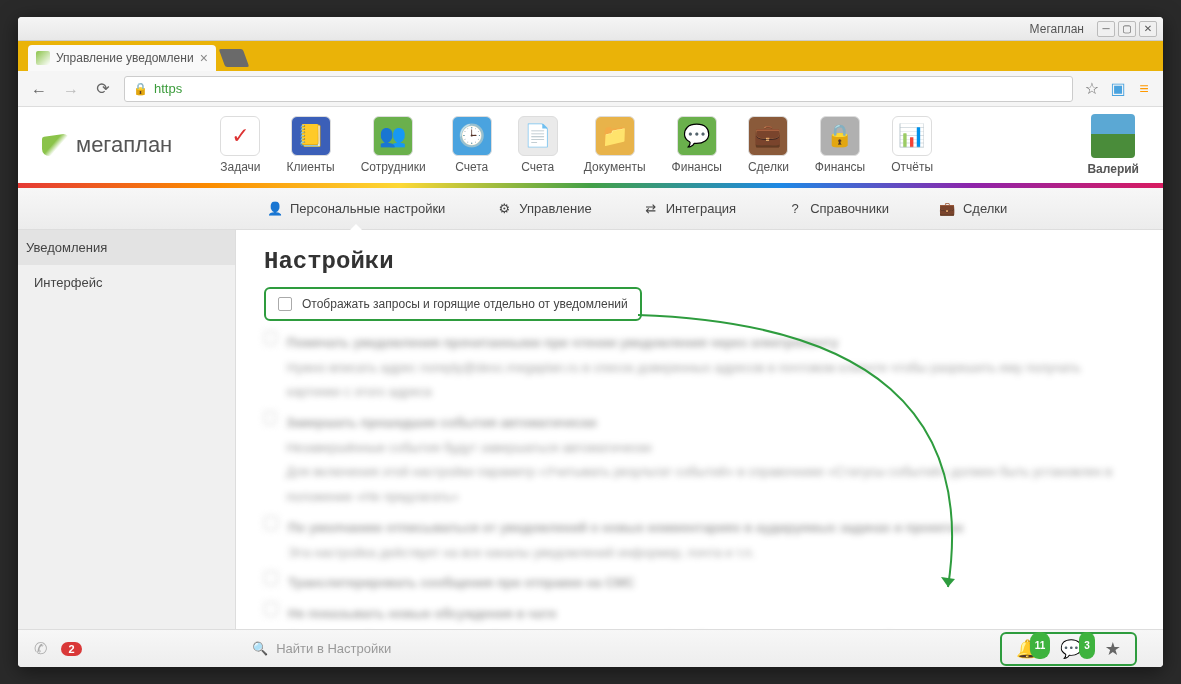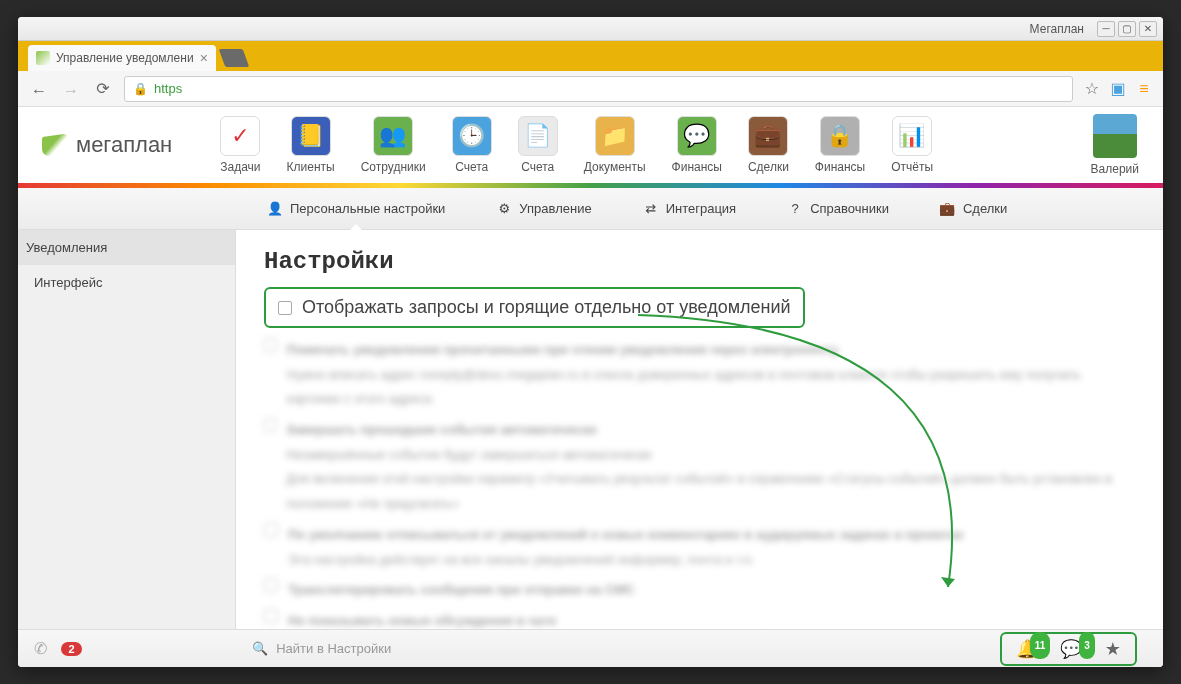--- a/index.html
+++ b/index.html
@@ -20,34 +20,34 @@
 .url-proto { color: #3b9c3b; }
 .url-rest { color: #555; }
 .addr-right { display: flex; gap: 8px; }
 .toolbar-icon { width: 18px; height: 18px; display:flex; align-items:center; justify-content:center; color:#666; cursor:pointer; }
 .app-header { height: 76px; display: flex; align-items: center; padding: 0 24px; gap: 28px; background:#fff; }
 .logo { display: flex; align-items: center; gap: 6px; font-size: 22px; color: #555; font-weight: 500; }
 .logo-swoosh { width: 28px; height: 20px; background: linear-gradient(135deg,#8bc34a 40%,#fff 60%); border-radius: 2px 8px 2px 8px; transform: skewY(-8deg); }
 .nav-items { display: flex; gap: 26px; margin-left: 20px; }
 .nav-item { display: flex; flex-direction: column; align-items: center; gap: 4px; font-size: 12px; color: #555; cursor: pointer; }
 .nav-icon { width: 40px; height: 40px; border-radius: 6px; display:flex; align-items:center; justify-content:center; font-size:22px; }
-.user-block { margin-left: auto; display: flex; flex-direction: column; align-items: center; gap: 4px; font-size: 12px; color: #555; }
+.user-block { margin-left: auto; display: flex; flex-direction: column; align-items: center; gap: 4px; font-size: 12px; color: #555; font-weight: bold; }
 .avatar { width: 44px; height: 44px; border-radius: 4px; background: linear-gradient(180deg,#5ba8d4 45%,#4a8c3a 45%); }
 .rainbow { height: 5px; background: linear-gradient(90deg,#e53935,#fb8c00,#fdd835,#43a047,#1e88e5,#8e24aa,#d81b60); }
 .subnav { height: 42px; background: linear-gradient(#f7f7f7,#ececec); border-bottom: 1px solid #ddd; display: flex; align-items: center; padding-left: 238px; gap: 30px; font-size: 13px; color: #444; }
 .subnav-item { display: flex; align-items: center; gap: 6px; cursor: pointer; padding: 11px 10px; position:relative; }
 .subnav-item.active::after { content:''; position:absolute; bottom:-1px; left:50%; transform:translateX(-50%); border:6px solid transparent; border-bottom-color:#fff; }
 .subnav-icon { width: 18px; height: 18px; display:inline-flex; align-items:center; justify-content:center; }
 .content { display: flex; height: calc(100% - 24px - 30px - 36px - 76px - 5px - 42px - 38px); }
 .sidebar { width: 218px; background: #f0f0f0; border-right: 1px solid #ddd; }
 .sidebar-item { padding: 10px 16px; font-size: 13px; color: #444; cursor: pointer; }
 .sidebar-item.active { background: #e3e3e3; padding-left: 8px; }
 .main { flex: 1; padding: 18px 28px; overflow: hidden; position:relative; }
 .page-title { font-size: 24px; font-weight: bold; color: #333; margin-bottom: 12px; font-family: Liberation Mono, monospace; }
-.highlight-box { border: 2px solid #2e9c3e; border-radius: 6px; padding: 8px 12px; display: inline-flex; align-items: center; gap: 10px; font-size: 18px; color: #444; }
+.highlight-box { border: 2px solid #2e9c3e; border-radius: 6px; padding: 8px 12px; display: inline-flex; align-items: center; gap: 10px; font-size: 12px; color: #444; }
 .checkbox { width: 14px; height: 14px; border: 1px solid #aaa; border-radius: 2px; background:#fff; }
 .blurred { filter: blur(3px); opacity: 0.6; margin-top: 10px; font-size: 13px; color: #666; line-height: 1.9; }
 .blur-row { display:flex; align-items:flex-start; gap:10px; margin-bottom:6px;}
 .footer { position: absolute; bottom: 0; left: 0; right: 0; height: 38px; background: linear-gradient(#f7f7f7,#ededed); border-top: 1px solid #ddd; display: flex; align-items: center; padding: 0 16px; }
 .footer-left { display: flex; align-items: center; gap: 14px; width: 202px; }
 .phone-icon { color: #aaa; font-size: 16px; }
 .badge-red { background: #d93838; color: #fff; border-radius: 9px; padding: 1px 7px; font-size: 11px; font-weight:bold; }
 .search-footer { flex: 1; display: flex; align-items: center; gap: 8px; color: #999; font-size: 13px; padding-left: 16px; }
 .search-icon { color: #bbb; }
 .footer-right { display: flex; align-items: center; gap: 22px; border: 2px solid #2e9c3e; border-radius: 6px; padding: 4px 14px; margin-right: 10px; }

